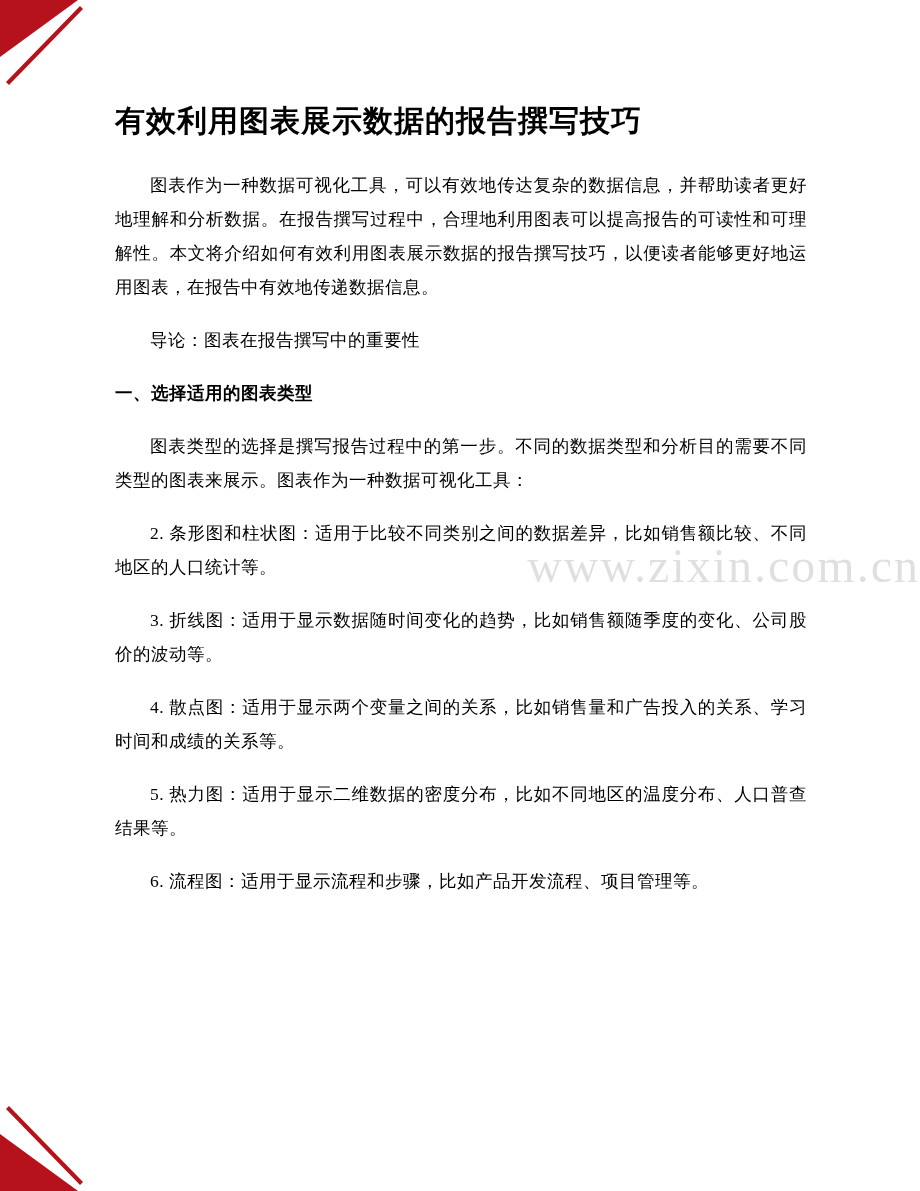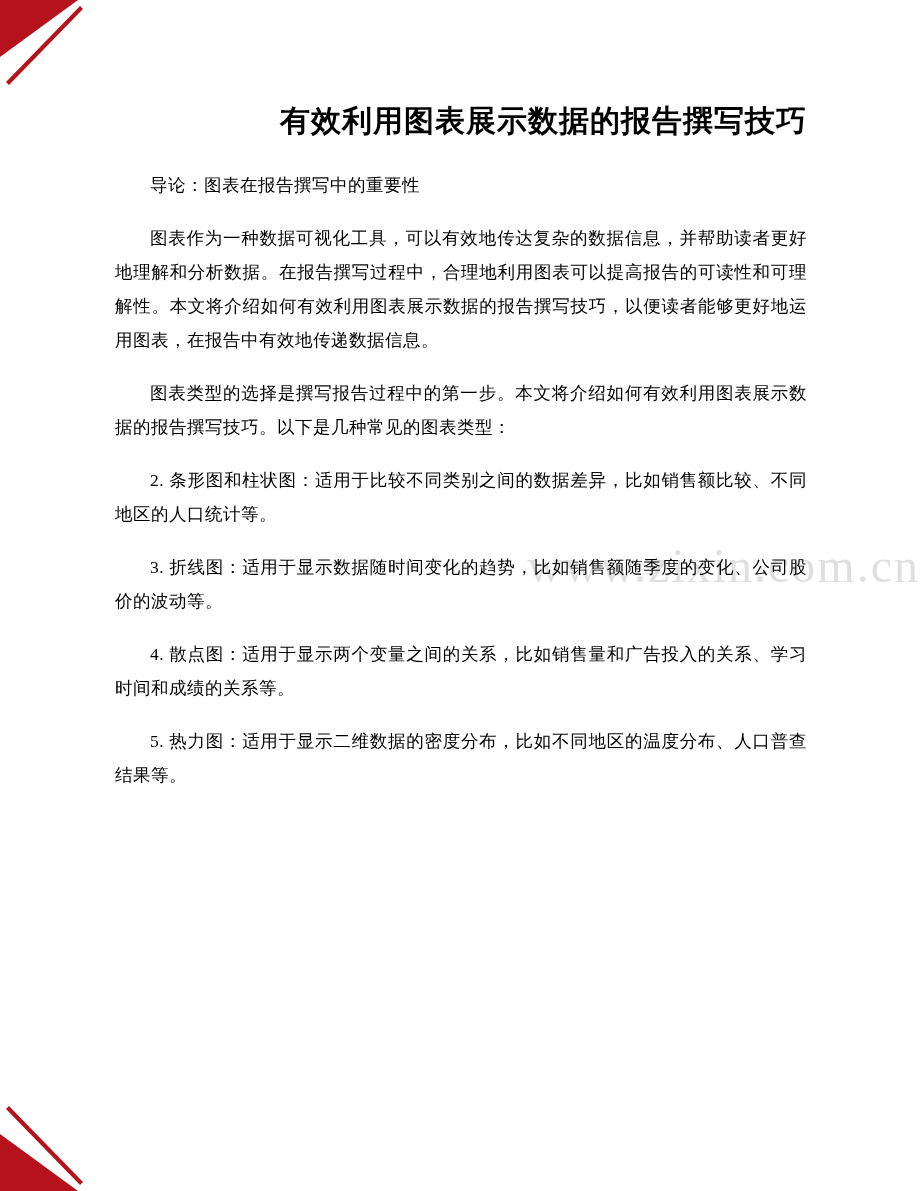--- a/index.html
+++ b/index.html
@@ -44,21 +44,21 @@
     left: 115px;
     right: 113px;
     top: 100px;
     z-index: 1;
   }
   .doc-title {
     margin: 0 0 26px 0;
     font-size: 30px;
     line-height: 42px;
     font-weight: bold;
-    text-align: right;
+    text-align: left;
     letter-spacing: 1px;
   }
   .para {
     margin: 0 0 19px 0;
     font-size: 17.5px;
     line-height: 34px;
     text-indent: 2em;
     text-align: justify;
     letter-spacing: 0.5px;
   }
@@ -79,32 +79,34 @@
     <polygon points="0,1191 0,1134 78,1191" fill="#b5121b"></polygon>
     <polygon points="6,1109 9,1106 83,1182 80,1185" fill="#b5121b"></polygon>
   </svg>
 
   <div class="watermark">www.zixin.com.cn</div>
 
   <div class="content">
 
     <h1 class="doc-title">有效利用图表展示数据的报告撰写技巧</h1>
 
+    <p class="para">图表作为一种数据可视化工具，可以有效地传达复杂的数据信息，并帮助读者更好地理解和分析数据。在报告撰写过程中，合理地利用图表可以提高报告的可读性和可理解性。本文将介绍如何有效利用图表展示数据的报告撰写技巧，以便读者能够更好地运用图表，在报告中有效地传递数据信息。</p>
+
     <p class="para">导论：图表在报告撰写中的重要性</p>
 
-    <p class="para">图表作为一种数据可视化工具，可以有效地传达复杂的数据信息，并帮助读者更好地理解和分析数据。在报告撰写过程中，合理地利用图表可以提高报告的可读性和可理解性。本文将介绍如何有效利用图表展示数据的报告撰写技巧，以便读者能够更好地运用图表，在报告中有效地传递数据信息。</p>
+    <p class="para heading">一、选择适用的图表类型</p>
 
-
-    <p class="para">图表类型的选择是撰写报告过程中的第一步。本文将介绍如何有效利用图表展示数据的报告撰写技巧。以下是几种常见的图表类型：</p>
+    <p class="para">图表类型的选择是撰写报告过程中的第一步。不同的数据类型和分析目的需要不同类型的图表来展示。图表作为一种数据可视化工具：</p>
 
 
     <p class="para">2. 条形图和柱状图：适用于比较不同类别之间的数据差异，比如销售额比较、不同地区的人口统计等。</p>
 
     <p class="para">3. 折线图：适用于显示数据随时间变化的趋势，比如销售额随季度的变化、公司股价的波动等。</p>
 
     <p class="para">4. 散点图：适用于显示两个变量之间的关系，比如销售量和广告投入的关系、学习时间和成绩的关系等。</p>
 
     <p class="para">5. 热力图：适用于显示二维数据的密度分布，比如不同地区的温度分布、人口普查结果等。</p>
 
+    <p class="para">6. 流程图：适用于显示流程和步骤，比如产品开发流程、项目管理等。</p>
 
 
   </div>
 </div>
 
 </body></html>

